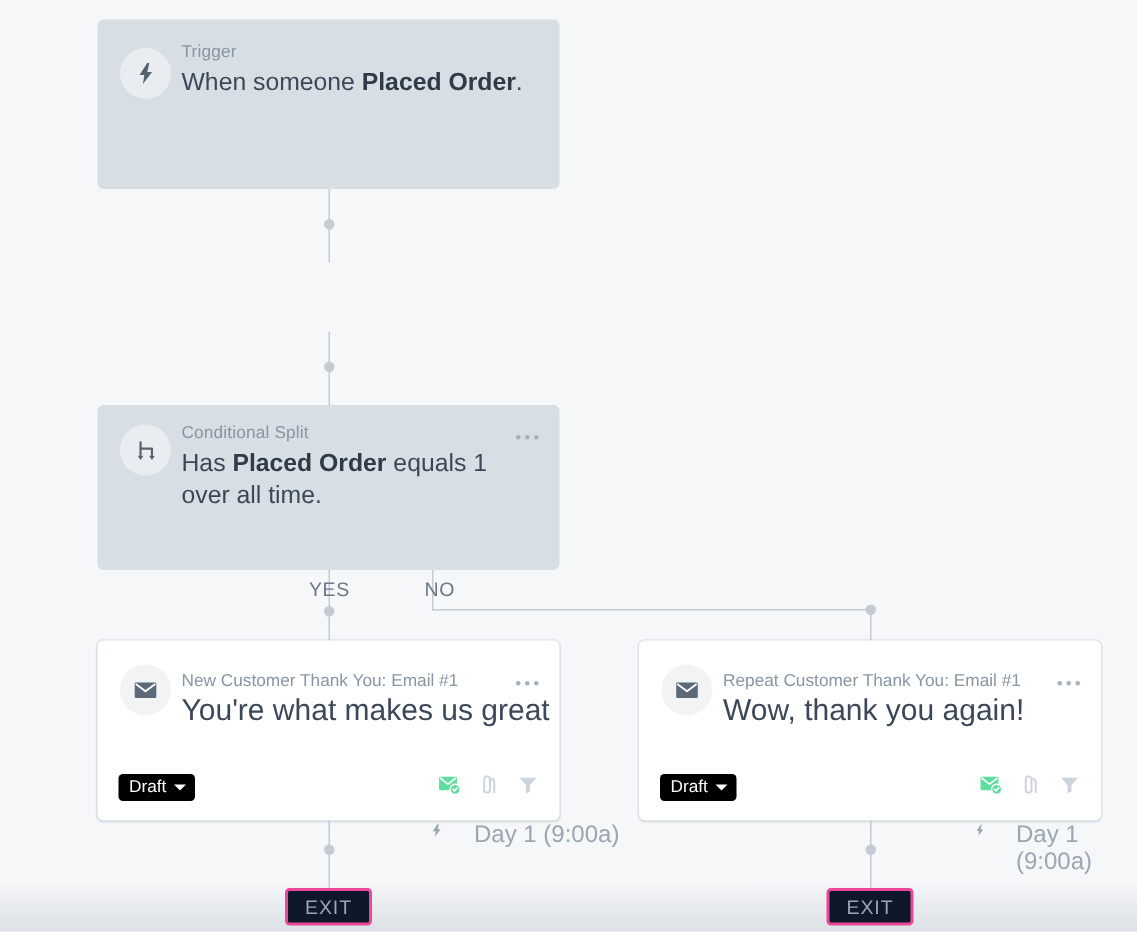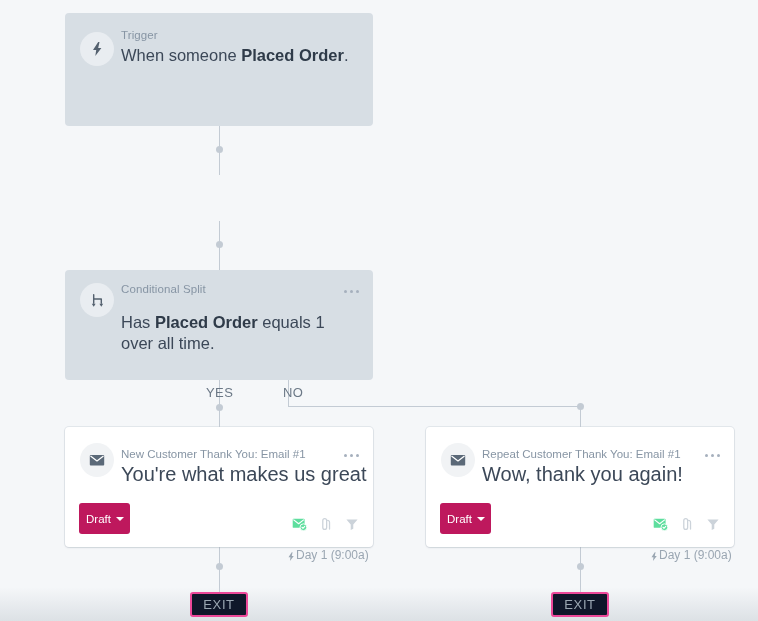--- a/index.html
+++ b/index.html
@@ -165,23 +165,23 @@
   .email-subject {
     font-size: 20px; color: #3c4858; line-height: 22px; margin-top: 2px;
     white-space: nowrap;
   }
   .email-dots { right: 14px; top: 27px; }
 
   .draft-badge {
     position: absolute;
     left: 14px;
     bottom: 13px;
-    height: 31px;
+    height: 18px;
     padding: 0 6px 0 7px;
-    background: #be185d;
+    background: #000000;
     border-radius: 3px;
     color: #ffffff;
     font-size: 11.5px;
     display: flex;
     align-items: center;
     gap: 5px;
     cursor: pointer;
     box-sizing: border-box;
   }
   .draft-caret {
@@ -199,25 +199,25 @@
     display: flex;
     align-items: center;
     gap: 10px;
   }
   .email-icons .ei { cursor: pointer; display: block; }
 
   
   .day-meta {
     position: absolute;
     top: 548px;
-    font-size: 12px;
+    font-size: 16px;
     color: #9aa6b2;
     display: flex;
-    align-items: flex-end;
-    gap: 0;
+    align-items: flex-start;
+    gap: 20px;
     z-index: 5;
   }
   #day-left  { left: 286px; }
   #day-right { left: 649px; }
 
   
   .exit-btn {
     position: absolute;
     top: 592px;
     width: 58px;
@@ -281,21 +281,21 @@
         <g fill="none" stroke="#54616f" stroke-width="1.5" stroke-linecap="round" stroke-linejoin="round">
           <path d="M6 4v4.5h8V13"></path>
           <path d="M6 8.5V13"></path>
         </g>
         <path d="M6 16.5l-2-3h4z" fill="#54616f"></path>
         <path d="M14 16.5l-2-3h4z" fill="#54616f"></path>
       </svg>
     </div>
     <div id="split-text">
       <div class="card-kicker">Conditional Split</div>
-      <div class="card-title" style="margin-top:16px;"><span>Has </span><b>Placed Order</b><span> equals 1 over all time.</span></div>
+      <div class="card-title" style="margin-top:3px;"><span>Has </span><b>Placed Order</b><span> equals 1 over all time.</span></div>
     </div>
     <div class="dots" id="split-dots">
       <span></span>
         <span></span>
         <span></span>
     </div>
   </div>
 
   <div class="branch-label" id="label-yes">YES</div>
   <div class="branch-label" id="label-no">NO</div>

